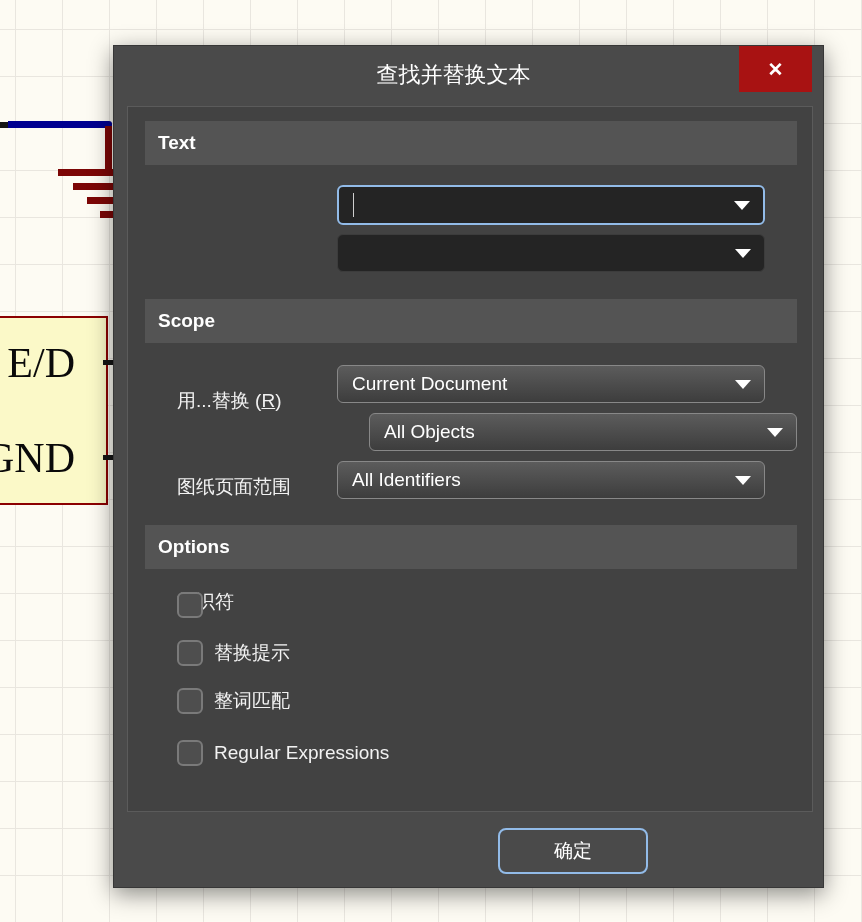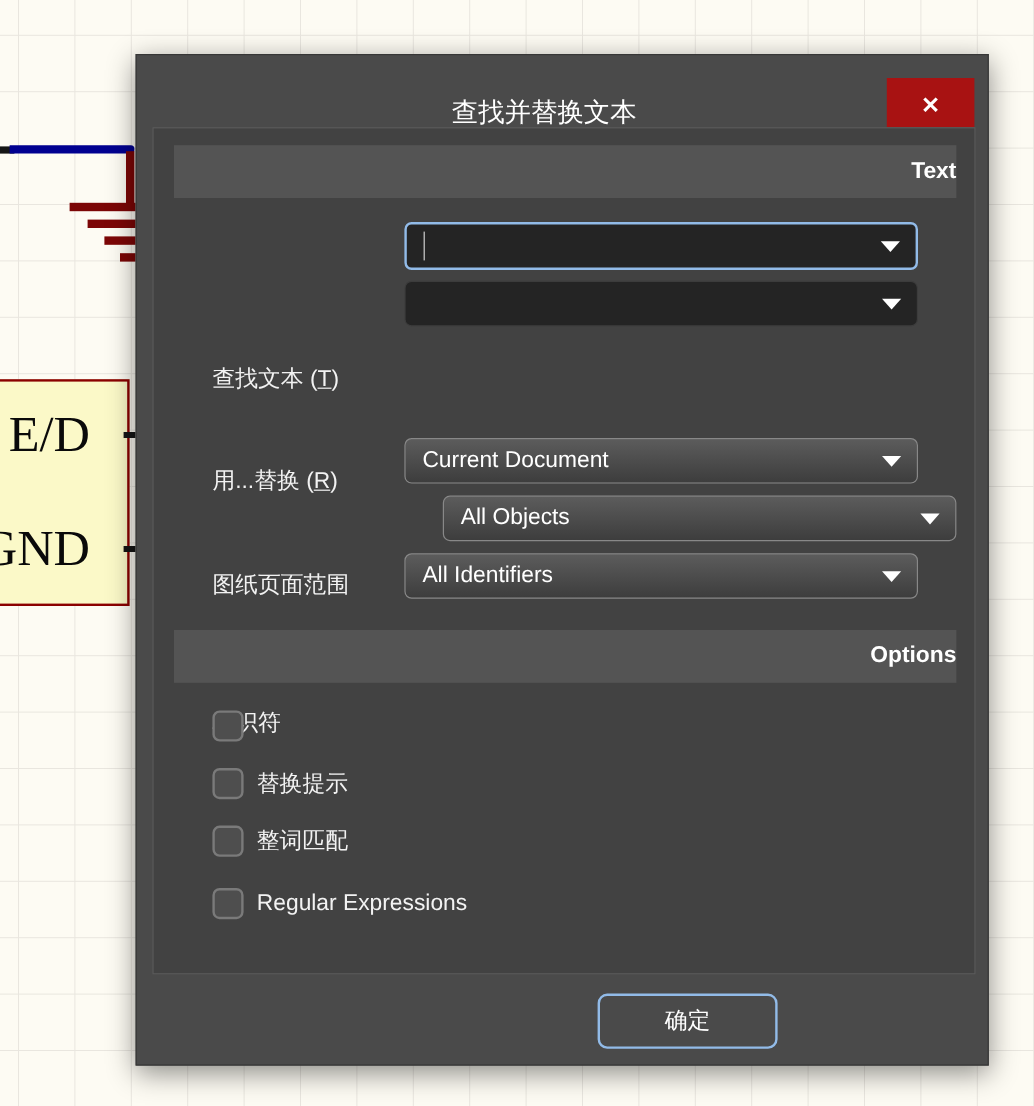--- a/index.html
+++ b/index.html
@@ -41,39 +41,39 @@
   .pin-stub.s1 { top:360px; }
   .pin-stub.s2 { top:455px; }
 
   
   .dialog {
     position:absolute; left:113px; top:45px; width:711px; height:843px;
     background:#4a4a4a; border:1px solid #373737;
     box-shadow:0 6px 22px rgba(0,0,0,.45);
     color:#f2f2f2; font-size:19px;
   }
-  .title-bar { position:absolute; left:0; top:0; width:100%; height:54px;margin-top:19px; }
+  .title-bar { position:absolute; left:0; top:0; width:100%; height:54px; }
   .dialog-title {
     position:absolute; left:0; top:14px; width:679px; text-align:center;
     font-size:22px; color:#ffffff;
   }
   .close-btn {
     position:absolute; right:11px; top:0; width:73px; height:46px;
     background:#a81212; color:#ffffff; font-size:19px; font-weight:bold;
     display:flex; align-items:center; justify-content:center; cursor:pointer;
   }
 
   .panel {
     position:absolute; left:13px; top:60px; width:686px; height:706px;
     background:#424242; border:1px solid #5b5b5b;
   }
   .section-bar {
     position:absolute; left:17px; width:652px; height:44px;
     background:#545454; display:flex; align-items:center;
-    padding-left:13px; font-weight:bold; font-size:19px; color:#ffffff;justify-content:flex-end;
+    padding-left:13px; font-weight:bold; font-size:19px; color:#ffffff;
   }
   .bar-text    { top:14px; }
   .bar-scope   { top:192px; }
   .bar-options { top:418px; }
 
   .row-label { position:absolute; left:49px; color:#f2f2f2; white-space:nowrap; }
   .mn { text-decoration:underline; }
 
   .combo {
     position:absolute; left:209px; width:428px; border-radius:6px;
@@ -154,20 +154,23 @@
       <span></span>
       <span class="arrow"></span>
     </div>
 
     <div class="row-label" style="top:245px;margin-top:36px;"><span>用...替换 (</span><span class="mn">R</span><span>)</span></div>
     <div class="combo combo-edit" style="top:127px;">
       <span></span>
       <span class="arrow"></span>
     </div>
 
+    <div class="section-bar bar-scope">
+      <span>Scope</span>
+    </div>
 
     <div class="row-label" style="top:367px;">图纸页面范围</div>
     <div class="combo combo-grad" style="top:258px;">
       <span>Current Document</span>
       <span class="arrow"></span>
     </div>
 
     <div class="row-label" style="top:415px;">选择</div>
     <div class="combo combo-grad" style="top:306px;margin-left:32px;">
       <span>All Objects</span>

